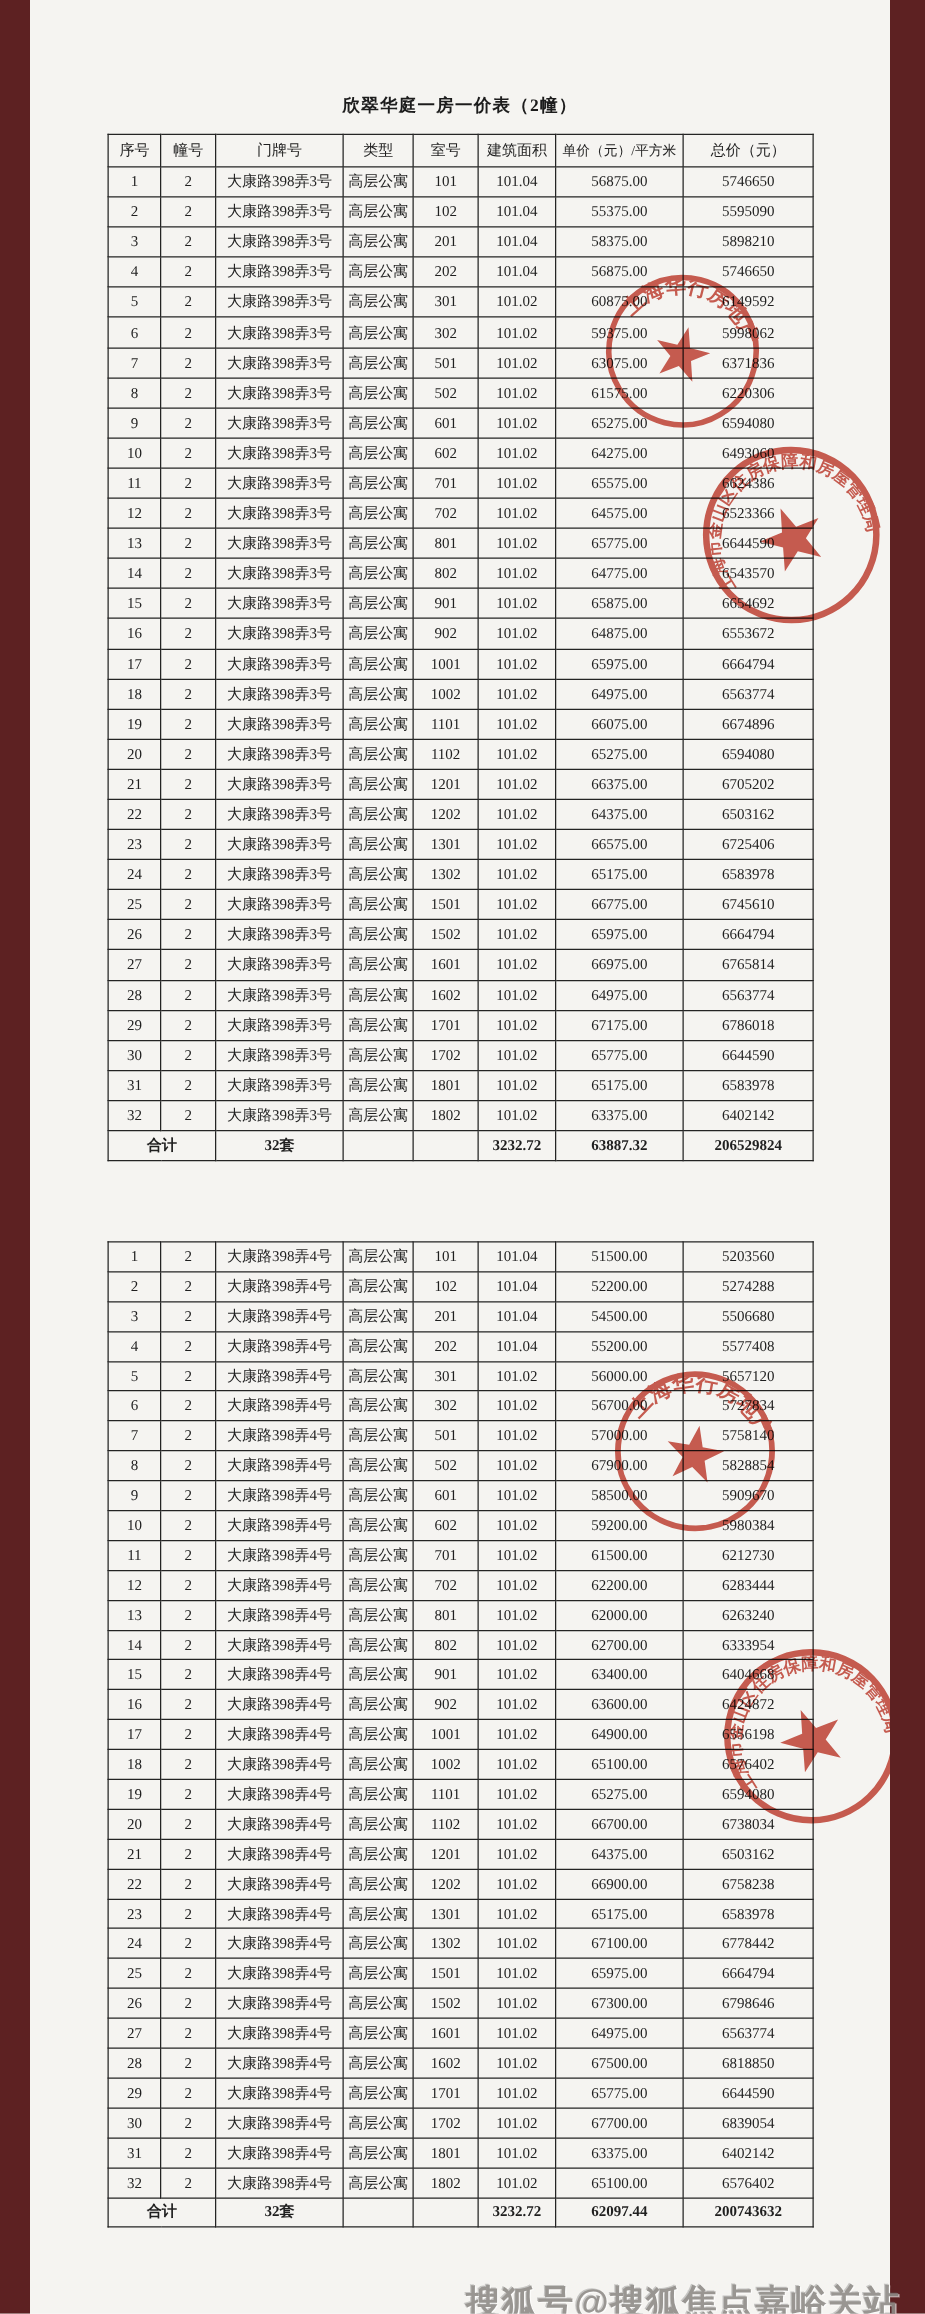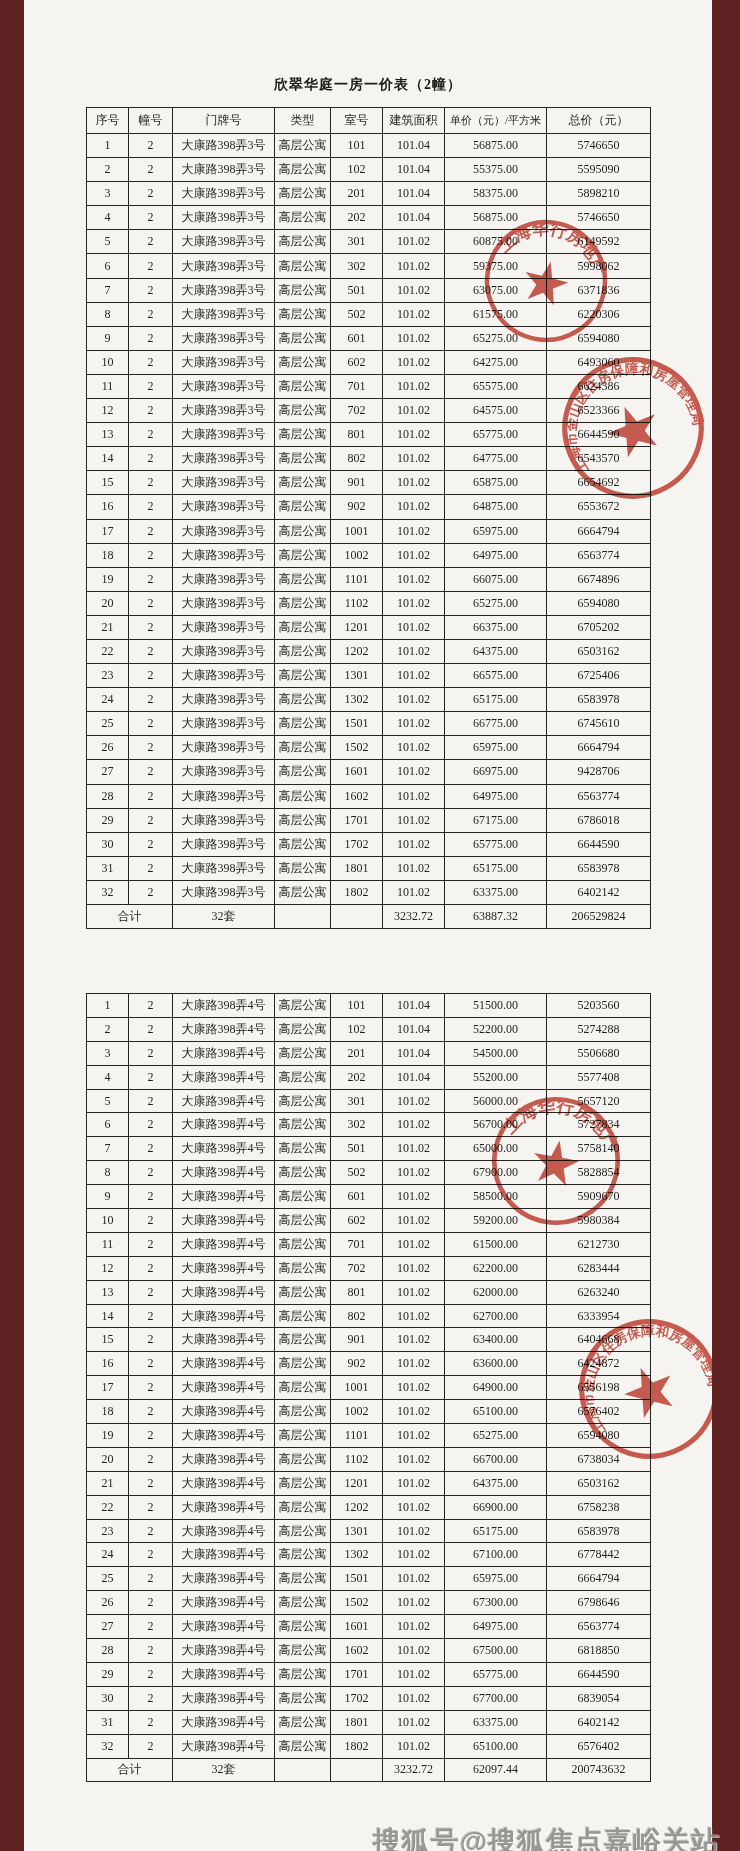--- a/index.html
+++ b/index.html
@@ -27,21 +27,21 @@
     border:1.6px solid #242424;
     text-align:center;vertical-align:middle;
     font-size:12px;color:#1f1f1f;padding:0;
     white-space:nowrap;overflow:hidden;
     font-weight:normal;
   }
   #table-1 th{height:25px;}
   #table-1 td{height:23.1px;}
   #table-2 td{height:22.9px;}
   .price-table th:nth-child(7){font-size:11px;}
-  .total-row td{font-weight:normal;}
+  .total-row td{font-weight:bold;}
   .stamp{
     position:absolute;z-index:5;opacity:.82;
     mix-blend-mode:multiply;pointer-events:none;
   }
   #stamp-1{left:482px;top:217px;width:128px;height:128px;transform:rotate(14deg);}
   #stamp-2{left:559px;top:354px;width:148px;height:148px;transform:rotate(-22deg);}
   #stamp-3{left:489px;top:1094px;width:134px;height:134px;transform:rotate(10deg);}
   #stamp-4{left:576px;top:1316px;width:146px;height:146px;transform:rotate(-22deg);}
   .watermark{
     position:absolute;right:20px;top:1823px;z-index:9;
@@ -344,21 +344,21 @@
         <td>6664794</td>
       </tr>
       <tr>
         <td>27</td>
         <td>2</td>
         <td>大康路398弄3号</td>
         <td>高层公寓</td>
         <td>1601</td>
         <td>101.02</td>
         <td>66975.00</td>
-        <td>9428706</td>
+        <td>6765814</td>
       </tr>
       <tr>
         <td>28</td>
         <td>2</td>
         <td>大康路398弄3号</td>
         <td>高层公寓</td>
         <td>1602</td>
         <td>101.02</td>
         <td>64975.00</td>
         <td>6563774</td>
@@ -489,21 +489,21 @@
         <td>56700.00</td>
         <td>5727834</td>
       </tr>
       <tr>
         <td>7</td>
         <td>2</td>
         <td>大康路398弄4号</td>
         <td>高层公寓</td>
         <td>501</td>
         <td>101.02</td>
-        <td>65000.00</td>
+        <td>57000.00</td>
         <td>5758140</td>
       </tr>
       <tr>
         <td>8</td>
         <td>2</td>
         <td>大康路398弄4号</td>
         <td>高层公寓</td>
         <td>502</td>
         <td>101.02</td>
         <td>67900.00</td>

